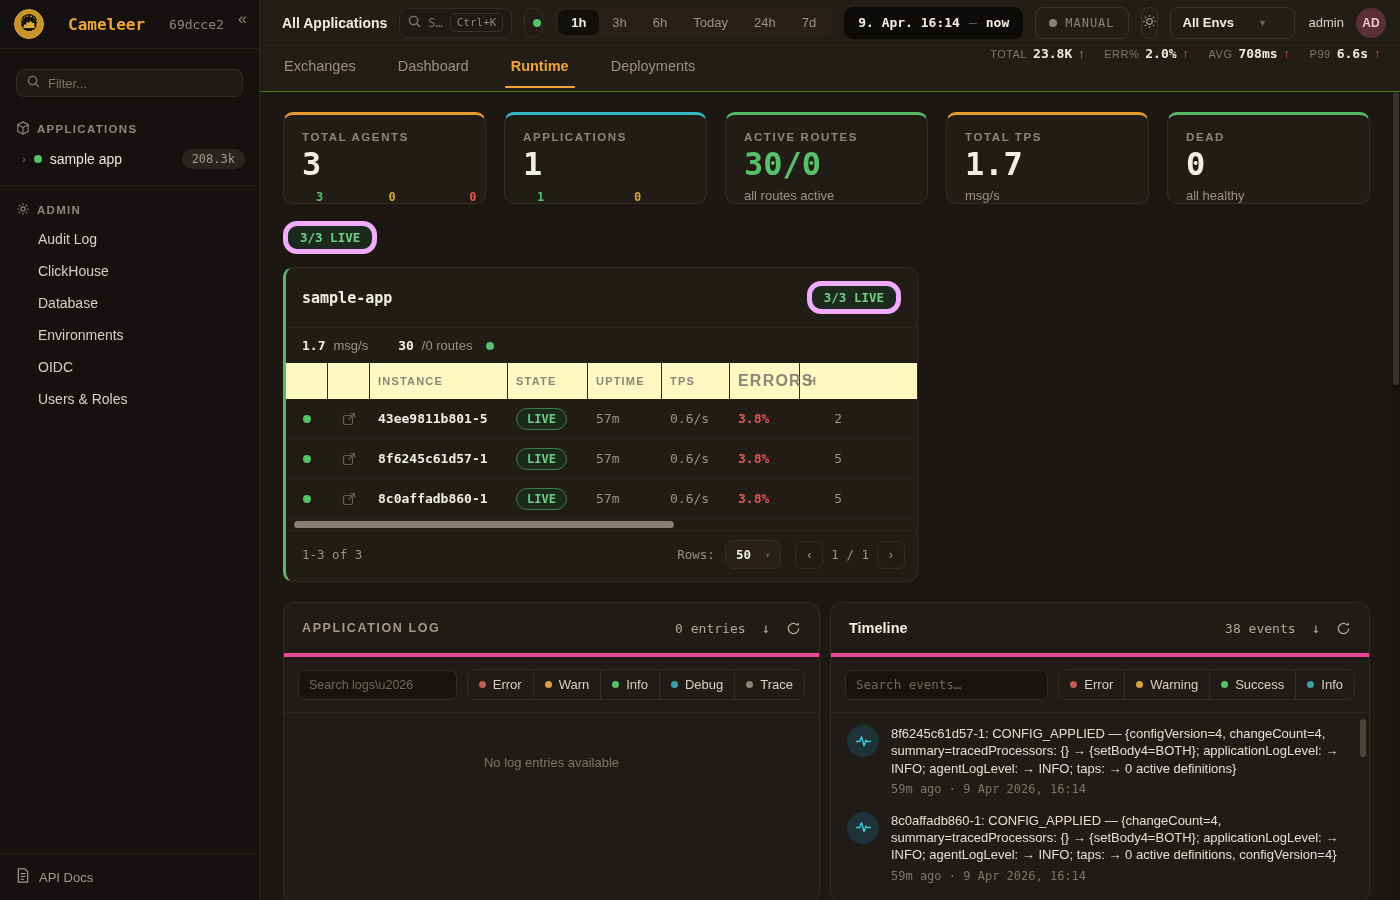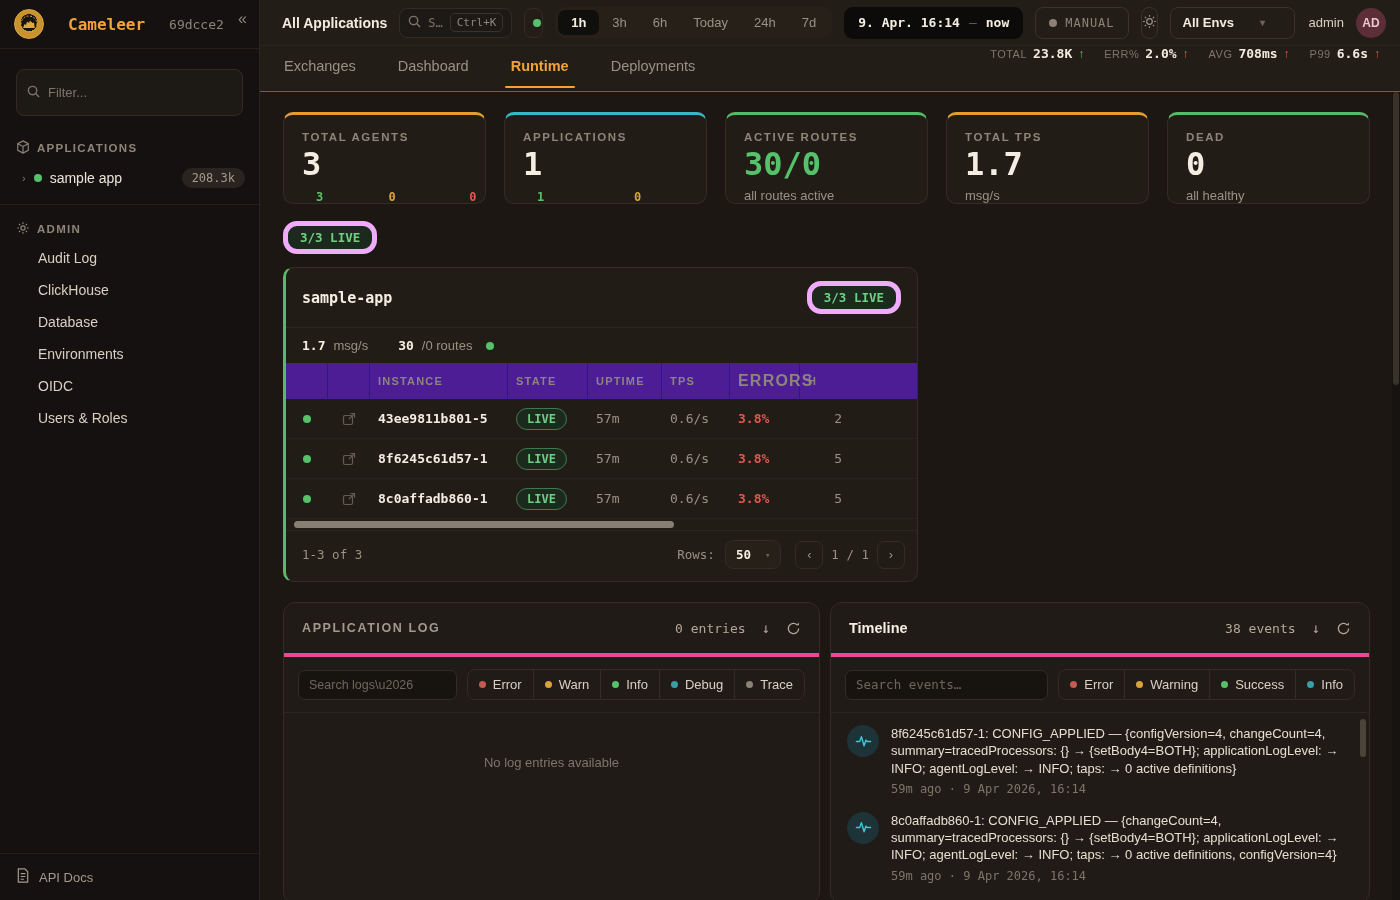--- a/index.html
+++ b/index.html
@@ -14,21 +14,21 @@
   .root { display:flex; width:1400px; height:900px; position:relative; }
 
   
   .sidebar { width:260px; min-width:260px; background:#151110; border-right:1px solid #2a241e0; border-right:1px solid #2a241e; display:flex; flex-direction:column; }
   .sb-head { height:49px; display:flex; align-items:center; gap:24px; padding:0 14px; border-bottom:1px solid #262019; position:relative; }
   .logo { width:30px; height:30px; border-radius:50%; background:radial-gradient(circle at 50% 45%, #171310 0 40%, #c8922e 41% 100%); border:1px solid #e0a93c; display:flex; align-items:center; justify-content:center; flex:none; }
   .logo svg { display:block; }
   .brand { font-family:"DejaVu Sans Mono", monospace; font-weight:bold; font-size:16px; color:#f0a437; }
   .version { font-family:"DejaVu Sans Mono", monospace; font-size:13px; color:#8d857a; }
   .collapse { position:absolute; right:12px; top:10px; color:#8d857a; font-size:16px; cursor:pointer; background:none; border:none; }
-  .sb-filter { margin:20px 16px 14px 16px; background:#1d1914; border:1px solid #322b23; border-radius:8px; height:47px; display:flex; align-items:center; gap:8px; padding:0 10px; }
+  .sb-filter { margin:20px 16px 14px 16px; background:#1d1914; border:1px solid #322b23; border-radius:8px; height:28px; display:flex; align-items:center; gap:8px; padding:0 10px; }
   .sb-filter input { background:transparent; border:none; outline:none; color:#cfc6ba; font-size:13px; width:100%; font-family:"Liberation Sans", sans-serif; }
   .sb-filter input::placeholder { color:#7d7569; }
   .sb-section { display:flex; align-items:center; gap:7px; padding:10px 16px 6px 16px; color:#8d857a; font-size:11.5px; font-weight:bold; letter-spacing:1.3px; }
   .sb-app-row { display:flex; align-items:center; gap:8px; padding:6px 14px 6px 22px; cursor:pointer; }
   .sb-app-row .chev { color:#7d7569; font-size:11px; }
   .sb-app-row .lbl { color:#ece4d8; font-size:14px; }
   .badge-count { margin-left:auto; background:#292420; color:#a39a8d; border-radius:11px; font-size:12px; padding:3px 10px; }
   .sb-div { border-top:1px solid #262019; margin:10px 0 6px 0; }
   .sb-item { padding:7px 16px 7px 38px; color:#d9d0c3; font-size:14px; cursor:pointer; margin-bottom:2px; }
   .sb-foot { margin-top:auto; border-top:1px solid #262019; padding:14px 16px; display:flex; align-items:center; gap:9px; color:#a39a8d; font-size:13px; cursor:pointer; }
@@ -91,21 +91,21 @@
 
   
   .app-card { width:635px; background:#211c16; border:1px solid #322c24; border-left:3px solid #58b968; border-radius:10px; overflow:hidden; }
   .ac-head { display:flex; align-items:center; justify-content:space-between; padding:13px 16px; border-bottom:1px solid #2b2620; }
   .ac-name { font-family:"DejaVu Sans Mono", monospace; font-weight:bold; font-size:15px; color:#f4eee2; }
   .ac-sub { display:flex; align-items:center; gap:8px; padding:10px 16px; font-size:13px; color:#9a9184; }
   .ac-sub .strong { font-family:"DejaVu Sans Mono", monospace; font-weight:bold; color:#f4eee2; }
   .ac-sub .gap { width:14px; }
   .tbl { width:100%; }
   .trow { display:flex; align-items:center; height:40px; border-bottom:1px solid #282break; border-bottom:1px solid #282320; }
-  .thead { background:#4c1d95; height:36px; border-bottom:none; }
+  .thead { background:#fef9c3; height:36px; border-bottom:none; }
   .thead .tc { color:#8d857a; font-size:11px; font-weight:bold; letter-spacing:1.2px; border-right:1px solid #302a22; height:100%; display:flex; align-items:center; }
   .thead .tc:last-child { border-right:none; }
   .tc { padding:0 8px; flex:none; display:flex; align-items:center; }
   .tc-dot { width:42px; justify-content:center; }
   .tc-link { width:42px; justify-content:center; color:#6b645a; }
   .tc-inst { width:138px; font-family:"DejaVu Sans Mono", monospace; font-weight:bold; font-size:13px; color:#f4eee2; }
   .tc-state { width:80px; }
   .tc-up { width:74px; font-family:"DejaVu Sans Mono", monospace; font-size:13px; color:#9a9184; }
   .tc-tps { width:68px; font-family:"DejaVu Sans Mono", monospace; font-size:13px; color:#9a9184; }
   .tc-err { width:70px; font-family:"DejaVu Sans Mono", monospace; font-size:13px; font-weight:bold; color:#e0584e; }

